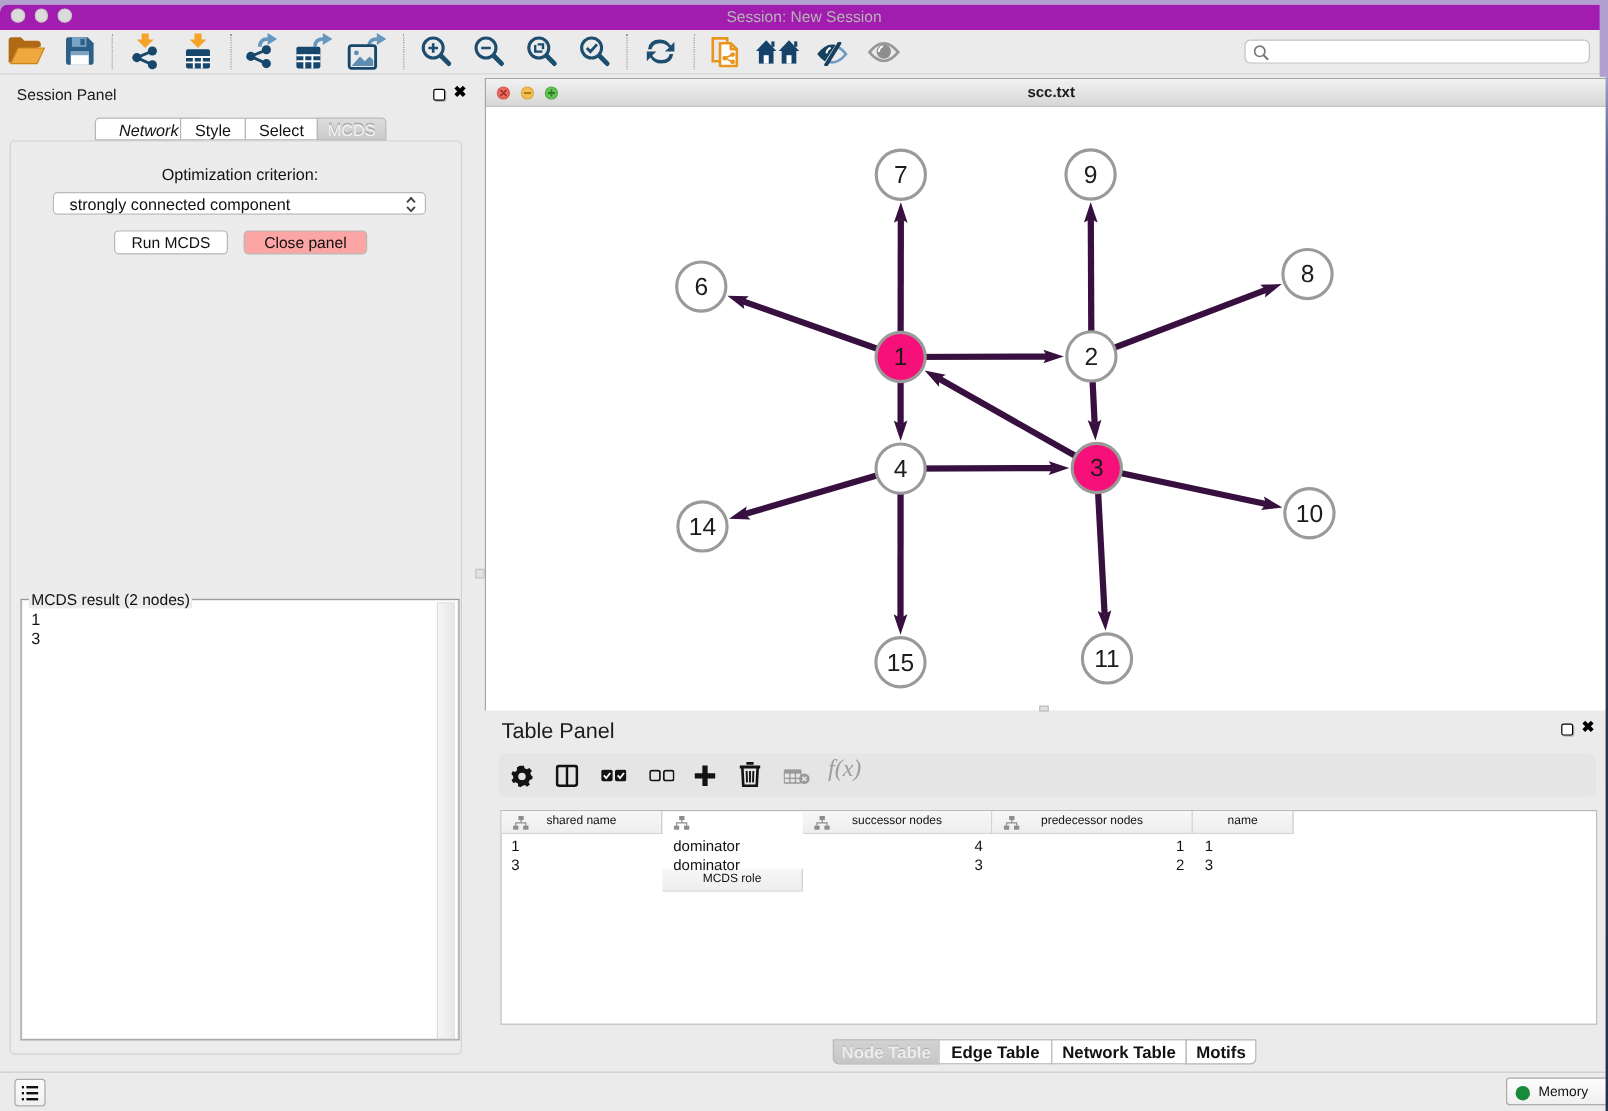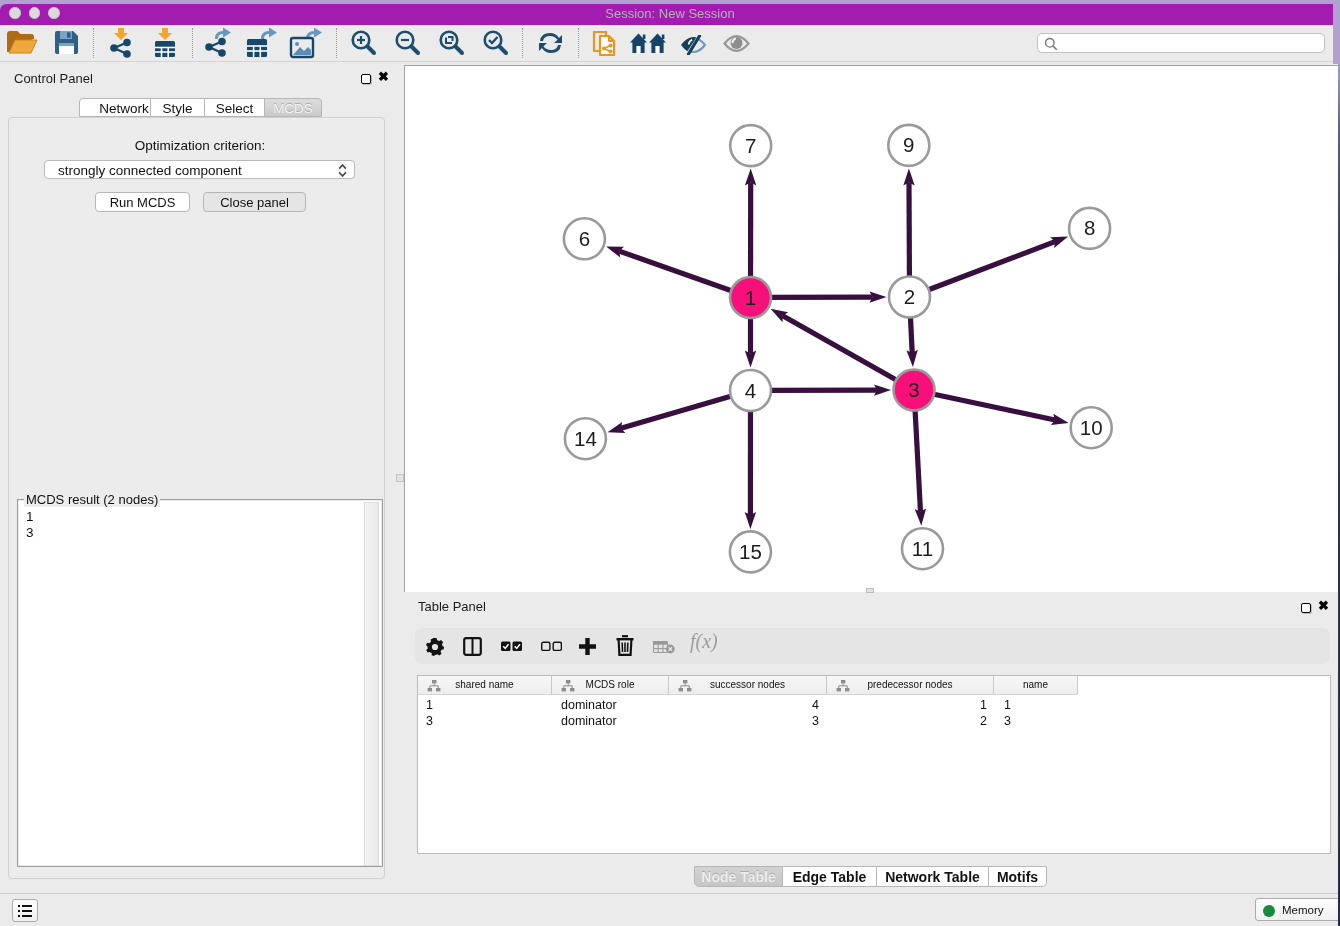--- a/index.html
+++ b/index.html
@@ -21,21 +21,21 @@
 .tab{position:absolute;top:98px;height:19px;line-height:19px;background:#fff;border:1px solid #b7b6b6;box-sizing:border-box;text-align:center;font-size:13.5px;color:#111;}
 .tabsel{background:linear-gradient(#dedddd,#cbcaca);color:#f4f3f3;text-shadow:0 -1px 0 #aaa;}
 .winbtn-box{position:absolute;width:9.5px;height:9.5px;border:1.6px solid #000;border-radius:2px;background:#fff;box-sizing:border-box;box-shadow:1px 1px 0 #bbb;}
 .winbtn-x{position:absolute;font-size:13px;font-weight:bold;color:#000;line-height:10px;}
 
 #netwin{position:absolute;left:404px;top:65px;width:935px;height:527px;border:1px solid #a5a4a4;border-right:none;border-bottom:none;box-sizing:border-box;background:#fff;}
 #nettitle{position:absolute;left:0;top:0;width:100%;height:22px;background:linear-gradient(#f2f1f1,#d8d7d7);border-bottom:1px solid #b4b3b3;}
 .tfc{position:absolute;top:5.5px;width:11px;height:11px;border-radius:50%;box-sizing:border-box;}
 #netname{position:absolute;top:4px;left:0;width:100%;text-align:center;font-size:12.5px;font-weight:bold;color:#1a1a1a;}
 
-#tp-title{position:absolute;left:418px;top:599px;font-size:13px;color:#1b1b1b;}
+#tp-title{position:absolute;left:418px;top:599px;font-size:18px;color:#1b1b1b;}
 #tp-toolbar{position:absolute;left:415px;top:628px;width:915px;height:36px;background:#e6e5e5;border-radius:7px;}
 #tbl{position:absolute;left:417px;top:675px;width:912px;height:177px;background:#fff;border:1px solid #bcbbbb;font-size:12.5px;color:#111;}
 .th{position:absolute;top:0;height:19px;background:linear-gradient(#f8f7f7,#efeeee);border-right:1px solid #c9c8c8;border-bottom:1px solid #d5d4d4;box-sizing:border-box;}
 .thlab{position:absolute;top:3px;width:100%;text-align:center;font-size:10px;color:#111;}
 .cell{position:absolute;height:16px;line-height:16px;}
 .btab{position:absolute;top:866px;height:21px;line-height:21px;background:#fff;border:1px solid #b7b6b6;box-sizing:border-box;text-align:center;font-size:14px;font-weight:bold;color:#111;}
 
 #statusbar{position:absolute;left:0;top:893px;width:1340px;height:33px;background:#ecebeb;border-top:1px solid #cccbcb;}
 .sbtn{position:absolute;background:linear-gradient(#fdfdfd,#f1f0f0);border:1px solid #ababab;border-radius:3px;box-sizing:border-box;}
 </style>
@@ -215,47 +215,62 @@
   </svg>
 
   <div id="search">
     <svg style="position:absolute;left:6px;top:3px;" width="14" height="14" viewBox="0 0 14 14">
       <circle cx="5.8" cy="5.8" r="4.3" fill="none" stroke="#777" stroke-width="1.4"></circle>
       <line x1="9" y1="9" x2="12.8" y2="12.8" stroke="#777" stroke-width="1.6"></line>
     </svg>
   </div>
 </div>
 
-<div id="cp-title">Control Panel</div>
+<div id="cp-title">Session Panel</div>
 <div class="winbtn-box" style="left:361px;top:74px;"></div>
 <div class="winbtn-x" style="left:378px;top:72px;">✖</div>
 <div id="cp-body"></div>
-<div class="tab" style="left:79px;width:90px;border-radius:4px 0 0 0;">Network</div>
+<div class="tab" style="left:79px;width:90px;border-radius:4px 0 0 0;font-style:italic;">Network</div>
 <div class="tab" style="left:150px;width:55px;">Style</div>
 <div class="tab" style="left:204px;width:61px;">Select</div>
 <div class="tab tabsel" style="left:264px;width:58px;border-radius:0 4px 0 0;">MCDS</div>
 <div class="abs" style="left:61px;top:138px;width:278px;text-align:center;font-size:13.5px;color:#111;">Optimization criterion:</div>
 <div class="abs" style="left:44px;top:160px;width:311px;height:19px;background:#fff;border:1px solid #bbbaba;border-radius:4px;box-sizing:border-box;">
   <span style="position:absolute;left:13px;top:1.5px;font-size:13.5px;color:#111;">strongly connected component</span>
   <svg style="position:absolute;right:7px;top:3px;" width="9" height="13" viewBox="0 0 9 13">
       <path d="M1.2 4.6L4.5 1L7.8 4.6" fill="none" stroke="#444" stroke-width="1.6"></path>
       <path d="M1.2 8.4L4.5 12L7.8 8.4" fill="none" stroke="#444" stroke-width="1.6"></path>
     </svg>
 </div>
 <div class="abs" style="left:95px;top:192px;width:95px;height:20px;line-height:19px;background:#fff;border:1px solid #b7b6b6;border-radius:4px;box-sizing:border-box;text-align:center;font-size:13px;color:#111;">Run MCDS</div>
-<div class="abs" style="left:203px;top:192px;width:103px;height:20px;line-height:19px;background:#e5e5e5;border:1px solid #b7b6b6;border-radius:4px;box-sizing:border-box;text-align:center;font-size:13px;color:#111;">Close panel</div>
+<div class="abs" style="left:203px;top:192px;width:103px;height:20px;line-height:19px;background:#fca5a5;border:1px solid #b7b6b6;border-radius:4px;box-sizing:border-box;text-align:center;font-size:13px;color:#111;">Close panel</div>
 
 <div class="abs" style="left:17px;top:499px;width:366px;height:368px;border:1px solid #9d9c9c;box-sizing:border-box;">
   <div class="abs" style="left:1px;top:1px;right:1px;bottom:1px;background:#fff;"></div>
   <div class="abs" style="left:6px;top:-8px;background:#ececec;padding:0 2px;font-size:13px;color:#111;">MCDS result (2 nodes)</div>
   <div class="abs" style="left:8px;top:9px;font-size:13.5px;color:#111;line-height:15.8px;">1<br>3</div>
   <div class="abs" style="right:3px;top:2px;width:13px;height:362px;background:linear-gradient(90deg,#f6f5f5,#e9e8e8);border:1px solid #dddcdc;"></div>
 </div>
 
 <div id="netwin">
+  <div id="nettitle">
+    <div class="tfc" style="left:8.5px;background:#ee6a5f;border:1px solid #d3594e;"></div>
+    <div class="tfc" style="left:28.5px;background:#f5bf4f;border:1px solid #dda83e;"></div>
+    <div class="tfc" style="left:48.5px;background:#62c654;border:1px solid #52ab45;"></div>
+    <svg class="abs" style="left:10.7px;top:7.7px" width="7" height="7">
+        <path d="M1 1L6 6M6 1L1 6" stroke="#9d3028" stroke-width="1.4"></path>
+      </svg>
+    <svg class="abs" style="left:30.7px;top:7.7px" width="7" height="7">
+        <path d="M0.5 3.5L6.5 3.5" stroke="#b07c16" stroke-width="1.6"></path>
+      </svg>
+    <svg class="abs" style="left:50.7px;top:7.7px" width="7" height="7">
+        <path d="M0.5 3.5L6.5 3.5M3.5 0.5L3.5 6.5" stroke="#2e7d25" stroke-width="1.5"></path>
+      </svg>
+    <div id="netname" style="left:4px;">scc.txt</div>
+  </div>
   <svg class="abs" style="left:3px;top:22px;" width="928" height="504" viewBox="0 0 928 504">
     <g stroke="#38103f" stroke-width="5.2">
       <line x1="342.5" y1="209.5" x2="342.7" y2="94.6"></line>
       <line x1="342.5" y1="209.5" x2="211.3" y2="163.1"></line>
       <line x1="342.5" y1="209.5" x2="464.5" y2="209.1"></line>
       <line x1="342.5" y1="209.5" x2="342.5" y2="265.5"></line>
       <line x1="501.5" y1="209.0" x2="501.0" y2="94.4"></line>
       <line x1="501.5" y1="209.0" x2="647.0" y2="153.6"></line>
       <line x1="501.5" y1="209.0" x2="504.2" y2="265.0"></line>
       <line x1="506.0" y1="302.0" x2="374.7" y2="227.7"></line>
@@ -363,21 +378,21 @@
     <circle cx="17.3" cy="8" r="4.4" fill="#9a9999"></circle>
     <path d="M15.6 6.3 L19 9.7 M19 6.3 L15.6 9.7" stroke="#e6e5e5" stroke-width="1.4"></path>
   </svg>
 
   <div class="abs" style="left:275px;top:2px;font-family:'Liberation Serif',serif;font-style:italic;font-size:20px;color:#9e9d9d;">f(x)</div>
 </div>
 <div id="tbl">
   <div class="th" style="left:0;width:134px;">
       <div class="thlab">shared name</div>
     </div>
-  <div class="th" style="left:134px;width:117px;">
+  <div class="th" style="left:134px;width:117px;margin-top:48px;">
       <div class="thlab">MCDS role</div>
     </div>
   <div class="th" style="left:251px;width:158px;">
       <div class="thlab">successor nodes</div>
     </div>
   <div class="th" style="left:409px;width:167px;">
       <div class="thlab">predecessor nodes</div>
     </div>
   <div class="th" style="left:576px;width:84px;">
       <div class="thlab">name</div>

